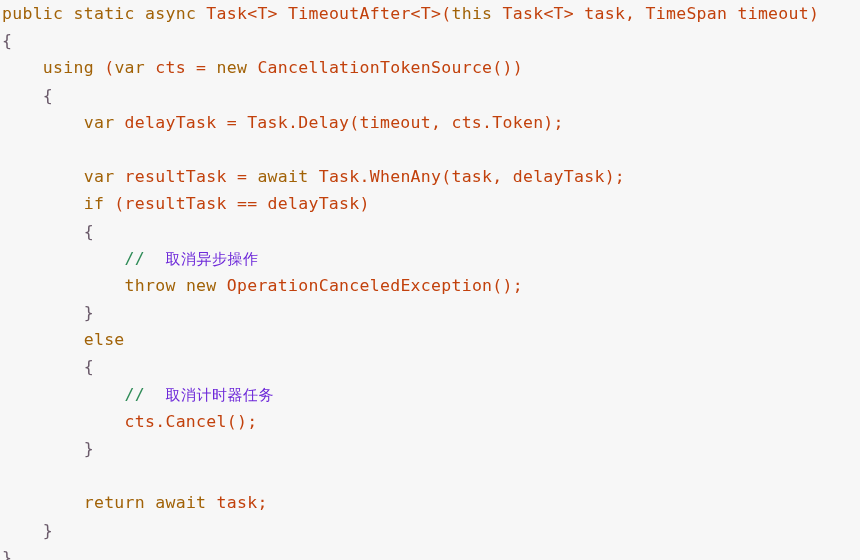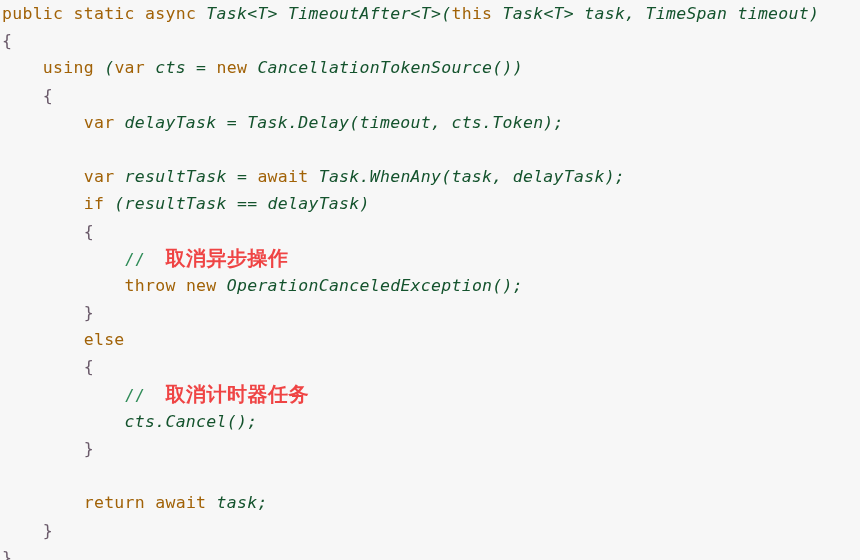--- a/index.html
+++ b/index.html
@@ -19,27 +19,26 @@
     line-height: 27.2px;
     white-space: pre;
     letter-spacing: 0.28px;
   }
   .code-line {
     height: 27.2px;
     white-space: pre;
     padding-left: 2px;
   }
   .tok-kw      { color: #a16207; }
-  .tok-plain   { color: #14532d; font-style: italic; }
+  .tok-plain   { color: #c2410c; }
   .tok-comment { color: #2e8b57; }
   .tok-brace   { color: #6a5a6a; }
   .tok-cjk     {
-    color: #ef4444;
+    color: #6d28d9;
     font-family: "DejaVu Sans", "Liberation Sans", sans-serif;
-    font-size: 20px;
+    font-size: 15px;
     letter-spacing: 0.5px;
-    font-weight: bold;
   }
 </style>
 </head>
 <body>
 
 <div id="code-block"><div class="code-line"><span class="tok-kw">public</span><span class="tok-plain"> </span><span class="tok-kw">static</span><span class="tok-plain"> </span><span class="tok-kw">async</span><span class="tok-plain"> Task&lt;T&gt; TimeoutAfter&lt;T&gt;(</span><span class="tok-kw">this</span><span class="tok-plain"> Task&lt;T&gt; task, TimeSpan timeout)</span></div><div class="code-line"><span class="tok-brace">{</span></div><div class="code-line"><span class="tok-plain">    </span><span class="tok-kw">using</span><span class="tok-plain"> (</span><span class="tok-kw">var</span><span class="tok-plain"> cts = </span><span class="tok-kw">new</span><span class="tok-plain"> CancellationTokenSource())</span></div><div class="code-line"><span class="tok-plain">    </span><span class="tok-brace">{</span></div><div class="code-line"><span class="tok-plain">        </span><span class="tok-kw">var</span><span class="tok-plain"> delayTask = Task.Delay(timeout, cts.Token);</span></div><div class="code-line">&nbsp;</div><div class="code-line"><span class="tok-plain">        </span><span class="tok-kw">var</span><span class="tok-plain"> resultTask = </span><span class="tok-kw">await</span><span class="tok-plain"> Task.WhenAny(task, delayTask);</span></div><div class="code-line"><span class="tok-plain">        </span><span class="tok-kw">if</span><span class="tok-plain"> (resultTask == delayTask)</span></div><div class="code-line"><span class="tok-plain">        </span><span class="tok-brace">{</span></div><div class="code-line"><span class="tok-plain">            </span><span class="tok-comment">//  </span><span class="tok-cjk">取消异步操作</span></div><div class="code-line"><span class="tok-plain">            </span><span class="tok-kw">throw</span><span class="tok-plain"> </span><span class="tok-kw">new</span><span class="tok-plain"> OperationCanceledException();</span></div><div class="code-line"><span class="tok-plain">        </span><span class="tok-brace">}</span></div><div class="code-line"><span class="tok-plain">        </span><span class="tok-kw">else</span></div><div class="code-line"><span class="tok-plain">        </span><span class="tok-brace">{</span></div><div class="code-line"><span class="tok-plain">            </span><span class="tok-comment">//  </span><span class="tok-cjk">取消计时器任务</span></div><div class="code-line"><span class="tok-plain">            cts.Cancel();</span></div><div class="code-line"><span class="tok-plain">        </span><span class="tok-brace">}</span></div><div class="code-line">&nbsp;</div><div class="code-line"><span class="tok-plain">        </span><span class="tok-kw">return</span><span class="tok-plain"> </span><span class="tok-kw">await</span><span class="tok-plain"> task;</span></div><div class="code-line"><span class="tok-plain">    </span><span class="tok-brace">}</span></div><div class="code-line"><span class="tok-brace">}</span></div></div>
 
 </body></html>

